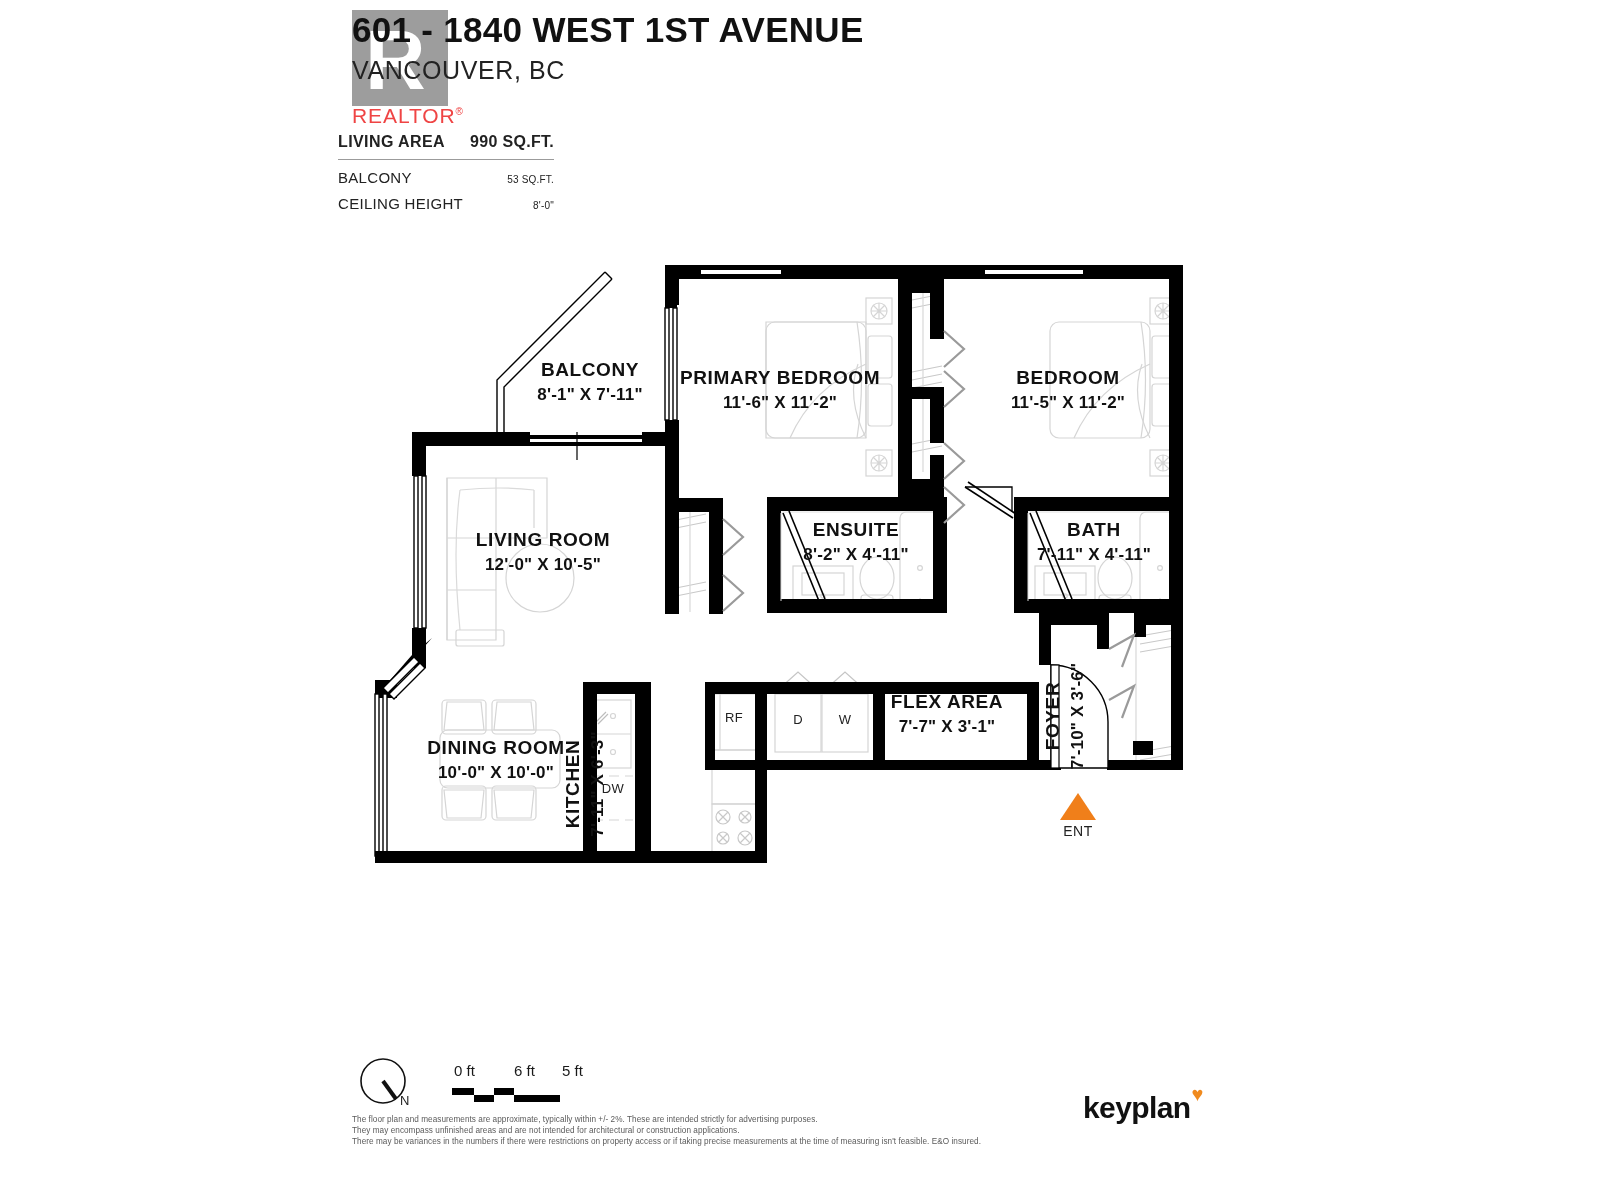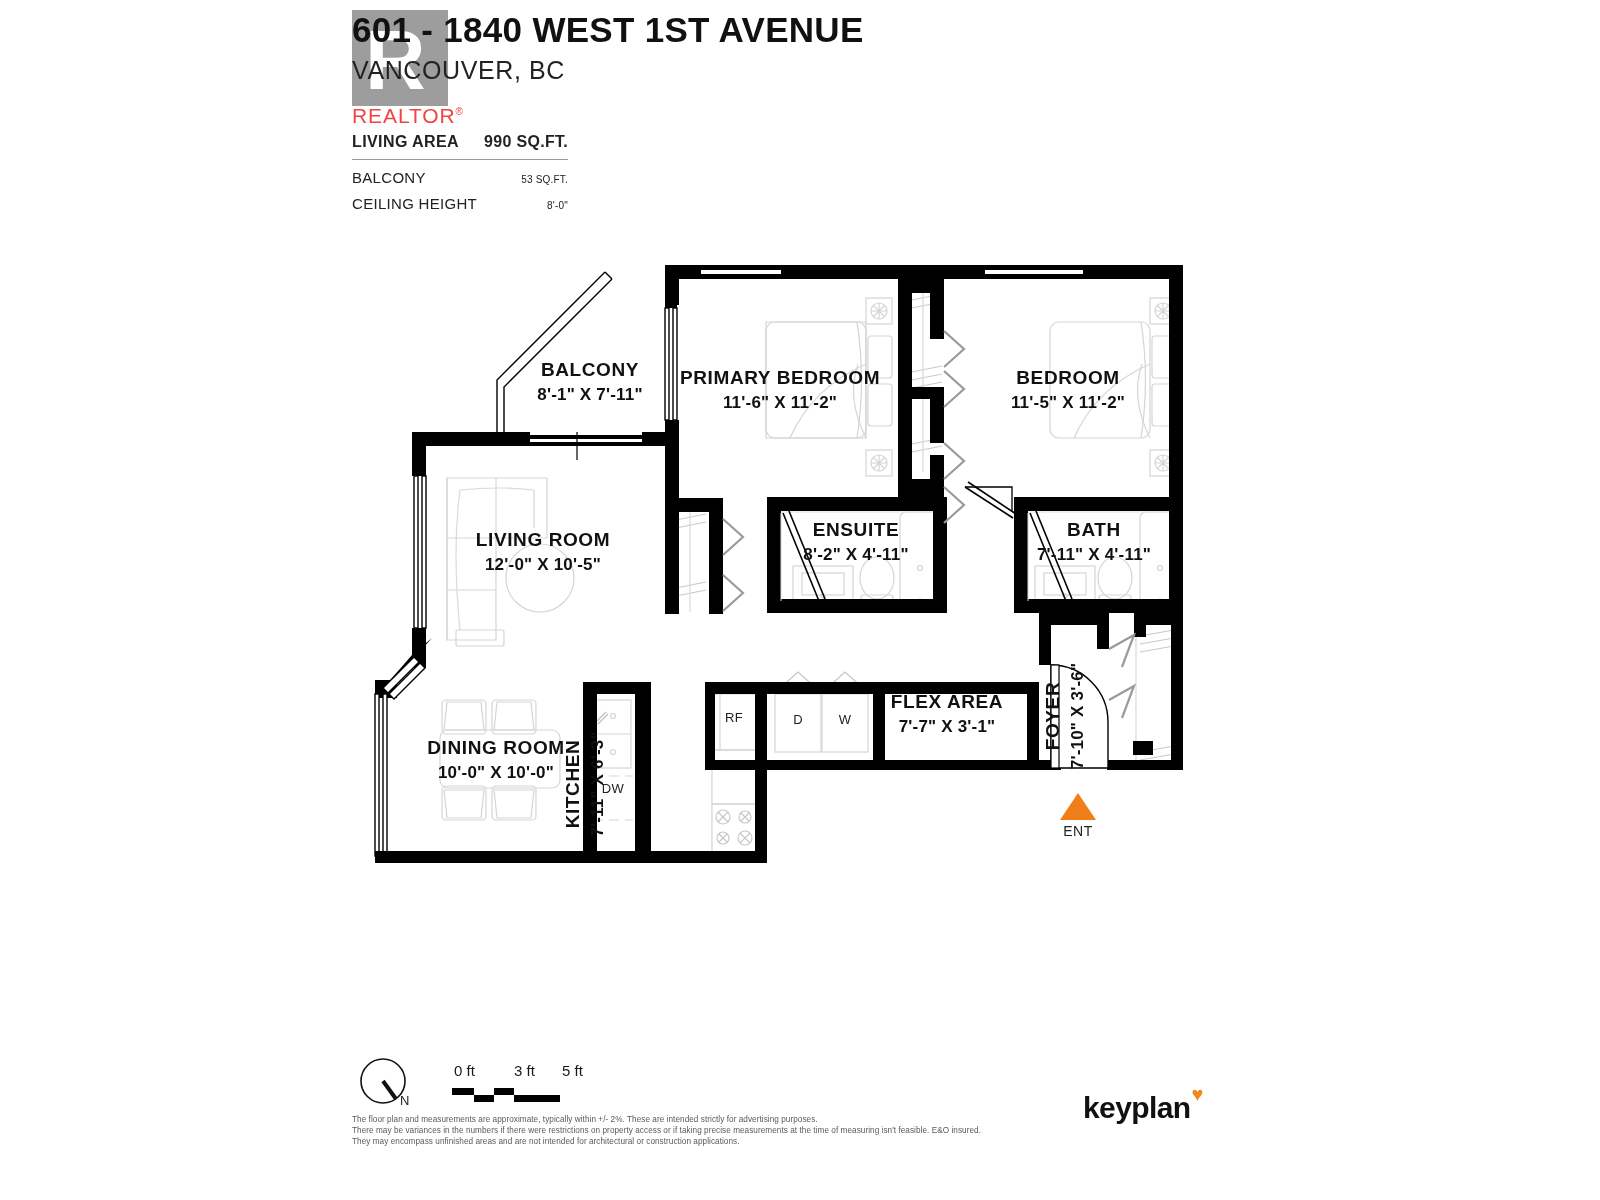--- a/index.html
+++ b/index.html
@@ -69,21 +69,21 @@
     letter-spacing: 0.6px;
     font-weight: 300;
     color: #222;
     line-height: 32px;
     margin-top: 2px;
   }
 
   
   #spec-table {
     position: absolute;
-    left: 352px;
+    left: 338px;
     top: 130px;
     width: 216px;
     z-index: 4;
   }
   .spec-row {
     display: flex;
     justify-content: space-between;
     align-items: baseline;
     line-height: 24px;
   }
@@ -558,33 +558,33 @@
   <svg width="60" height="62" viewBox="0 0 60 62" xmlns="http://www.w3.org/2000/svg">
     <circle cx="25" cy="26" r="22" fill="none" stroke="#111" stroke-width="1.6"></circle>
     <line x1="25" y1="26" x2="38" y2="44" stroke="#111" stroke-width="4"></line>
   </svg>
   <div id="compass-n">N</div>
 </div>
 
 <div id="scale-block">
   <div class="scale-labels">
     <span id="sl-0">0 ft</span>
-    <span id="sl-3">3 ft</span>
+    <span id="sl-3">6 ft</span>
     <span id="sl-5">5 ft</span>
   </div>
   <svg width="140" height="22" viewBox="0 0 140 22" xmlns="http://www.w3.org/2000/svg">
     <rect x="4" y="4" width="22" height="7" fill="#000"></rect>
     <rect x="26" y="11" width="20" height="7" fill="#000"></rect>
     <rect x="46" y="4" width="20" height="7" fill="#000"></rect>
     <rect x="66" y="11" width="46" height="7" fill="#000"></rect>
   </svg>
 </div>
 
 <div id="disclaimer">
   <p>The floor plan and measurements are approximate, typically within +/- 2%. These are intended strictly for advertising purposes.</p>
+  <p>They may encompass unfinished areas and are not intended for architectural or construction applications.</p>
   <p>There may be variances in the numbers if there were restrictions on property access or if taking precise measurements at the time of measuring isn't feasible. E&amp;O insured.</p>
-  <p>They may encompass unfinished areas and are not intended for architectural or construction applications.</p>
 </div>
 
 <div id="keyplan-logo">
   <div id="keyplan-text">keyplan</div>
   <div id="keyplan-mark">♥</div>
 </div>
 
 </body></html>

